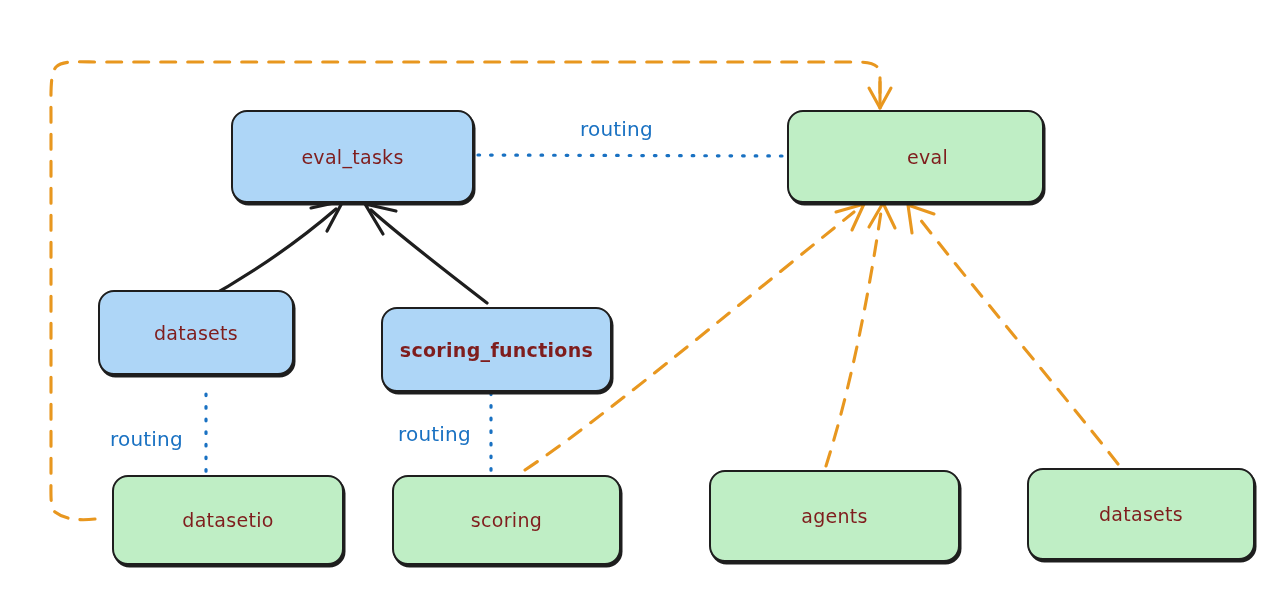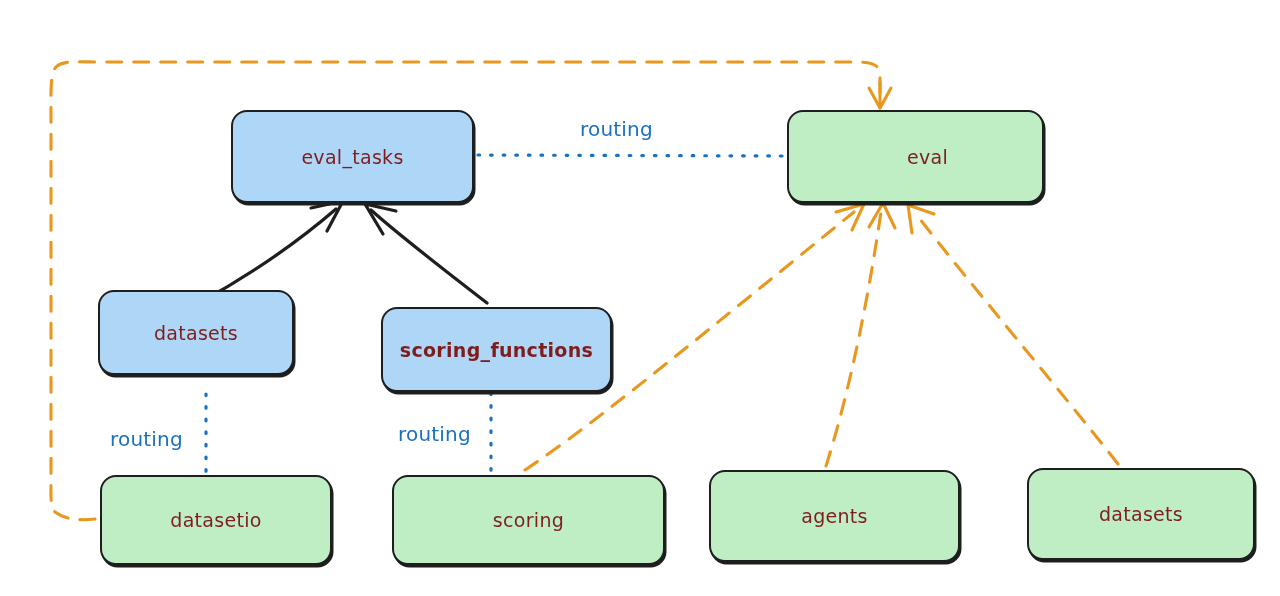--- a/index.html
+++ b/index.html
@@ -114,25 +114,25 @@
   </div>
 
   <div class="node blue" style="left:98px; top:290px; width:196px; height:85px;">
     <span>datasets</span>
   </div>
 
   <div class="node blue" style="left:381px; top:307px; width:231px; height:85px;font-weight:bold;">
     <span>scoring_functions</span>
   </div>
 
-  <div class="node green" style="left:100px; top:475px; width:232px; height:90px;">
+  <div class="node green" style="left:112px; top:475px; width:232px; height:90px;">
     <span>datasetio</span>
   </div>
 
-  <div class="node green" style="left:392px; top:475px; width:273px; height:90px;">
+  <div class="node green" style="left:392px; top:475px; width:229px; height:90px;">
     <span>scoring</span>
   </div>
 
   <div class="node green" style="left:709px; top:470px; width:251px; height:92px;">
     <span>agents</span>
   </div>
 
   <div class="node green" style="left:1027px; top:468px; width:228px; height:92px;">
     <span>datasets</span>
   </div>

